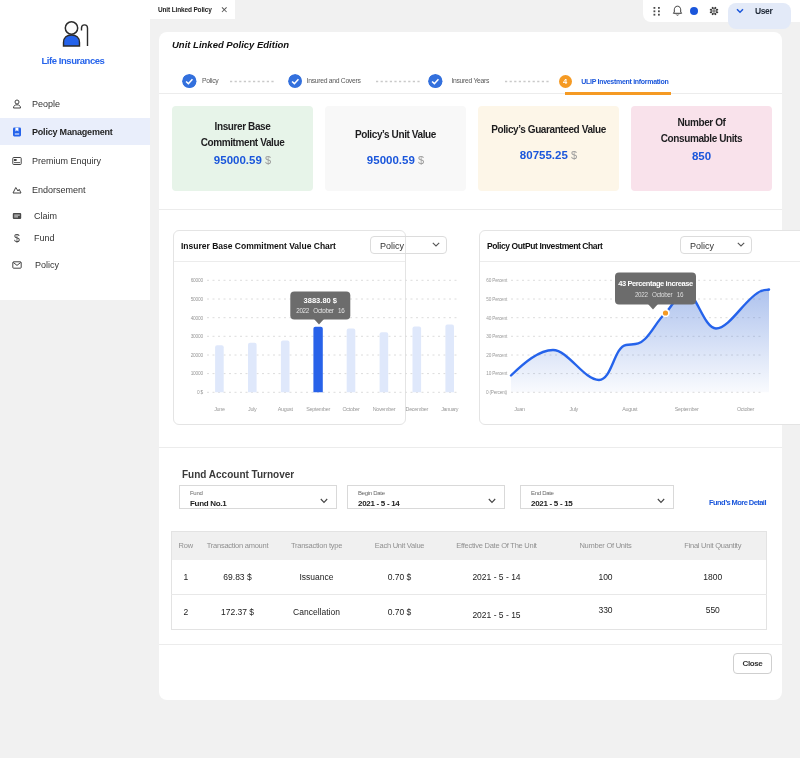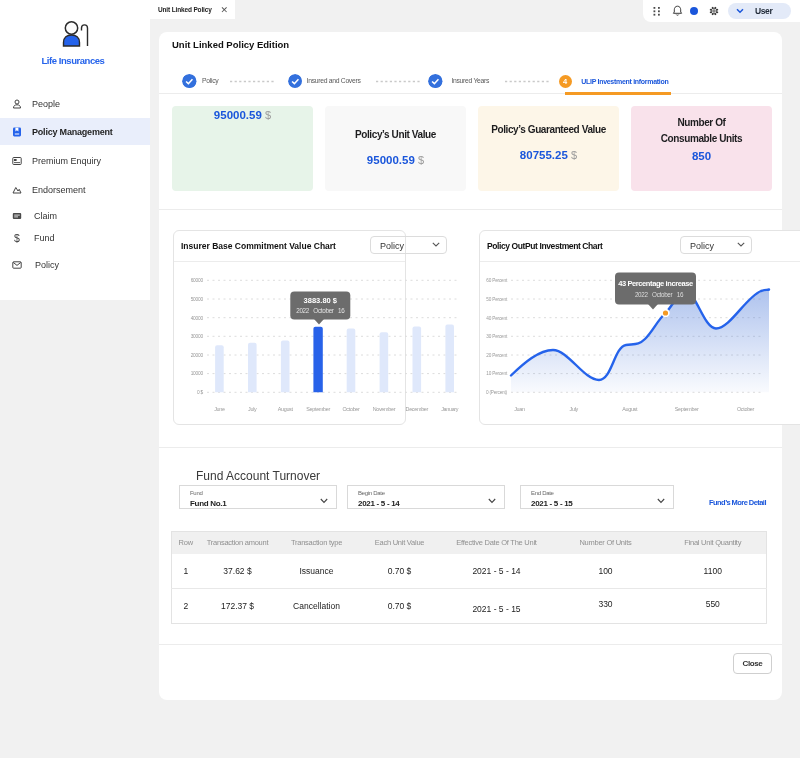--- a/index.html
+++ b/index.html
@@ -3,33 +3,33 @@
 <meta charset="utf-8">
 <style>
 * { margin:0; padding:0; box-sizing:border-box; }
 html,body { width:800px; height:758px; background:#f1f1f1; font-family:"Liberation Sans",sans-serif; position:relative; overflow:hidden; }
 .abs { position:absolute; }
 
 #tab { left:148px; top:0; width:87px; height:19px; background:#fff; display:flex; align-items:center; }
 #tab .t { white-space:nowrap; letter-spacing:-0.15px; font-size:6.5px; font-weight:bold; color:#222; margin-left:10px; }
 #tab .x { margin-left:auto; margin-right:7px; color:#555; font-size:9px; }
 #topright { left:643px; top:0; width:157px; height:22px; background:#fff; border-radius:0 0 0 8px; display:flex; align-items:center; }
-#pill { width:63px; height:16px; border-radius:8px; background:#e3eaf8; }
+#pill { width:63px; height:26px; border-radius:8px; background:#e3eaf8; }
 #pill .u { font-size:8.5px; letter-spacing:-0.4px; font-weight:bold; color:#1f2937; margin-left:4px; }
 
 #sidebar { left:0; top:0; width:150px; height:300px; background:#fff; }
 #logoname { left:-2px; top:55px; width:150px; text-align:center; font-size:9.5px; letter-spacing:-0.45px; font-weight:bold; color:#2563eb; }
 .mi { left:0; width:150px; height:26px; display:flex; align-items:center; font-size:9px; color:#333; }
 .mi .ic { width:10px; height:10px; margin-left:12px; }
 .mi .lb { margin-left:10px; }
 .mi.on { background:#e9eefb;text-align:center; }
 .mi.on .lb { font-weight:bold; color:#1f1f1f; letter-spacing:-0.2px; }
 
 #panel { left:159px; top:32px; width:623px; height:668px; background:#fff; border-radius:8px; }
-#ptitle { left:172px; top:39px; font-size:9.5px; font-weight:bold; color:#111; }
+#ptitle { left:172px; top:39px; font-size:9.5px; font-weight:bold; color:#111;font-style:italic; }
 .hr { left:159px; width:623px; height:1px; background:#ececec; }
 
 .stc { top:73.8px; width:14.5px; height:14.5px; border-radius:50%; }
 .stlab { top:77px; font-size:6.8px; letter-spacing:-0.3px; color:#595959; }
 #st4lab { top:77.5px; font-size:7px; letter-spacing:-0.3px; font-weight:bold; color:#1a56db; }
 #orangeline { left:564.5px; top:92.3px; width:106.5px; height:2.5px; background:#f59a23; }
 
 .vcard { top:106px; width:141px; height:85px; border-radius:4px; text-align:center; }
 .vcard .tt { font-size:10px; letter-spacing:-0.4px; font-weight:bold; color:#1d1d1f; line-height:16px; }
 .vcard .vv { font-size:11.5px; font-weight:bold; color:#1a56db; }
@@ -41,21 +41,21 @@
 .csel { position:absolute; top:5px; width:77px; height:18px; border:1px solid #dcdcdc; border-radius:4px; font-size:9px; color:#333; }
 .csel span { position:absolute; left:9px; top:4px; }
 .csel svg { position:absolute; right:6px; top:5px; }
 
 .fsel { top:485px; height:24px; background:#fff; border:1px solid #d9d9d9; border-radius:0; }
 .fsel .l1 { position:absolute; left:10px; top:3.5px; font-size:6px; letter-spacing:-0.3px; color:#666; }
 .fsel .l2 { position:absolute; left:10px; top:13px; font-size:8px; letter-spacing:-0.3px; font-weight:bold; color:#222; }
 .fsel svg { position:absolute; right:8px; top:12px; }
 
 #ftable { left:171px; top:531px; width:595px; border-collapse:collapse; table-layout:fixed; border:1px solid #e3e3e3; background:#fff; font-size:8.5px; color:#222; }
-#ftable th { background:#f0f0f0; color:#909090; font-weight:normal; font-size:7.5px; letter-spacing:-0.25px; height:22px; text-align:center; }
+#ftable th { background:#f0f0f0; color:#909090; font-weight:normal; font-size:7.5px; letter-spacing:-0.25px; height:28px; text-align:center; }
 #ftable td { height:35px; text-align:center; }
 #ftable tr.r2 td { border-top:1px solid #e8e8e8; }
 #close { left:733px; top:653px; width:39px; height:21px; background:#fff; border:1px solid #cfcfcf; border-radius:4px; font-size:8px; letter-spacing:-0.4px; font-weight:bold; color:#333; text-align:center; line-height:19px; }
 </style>
 </head>
 <body>
 <div class="abs" id="sidebar"></div>
 <div class="abs" id="tab">
     <span class="t">Unit Linked Policy</span>
     <span class="x">✕</span>
@@ -180,20 +180,21 @@
     <path d="M4.2 7.7 L6.6 10 L10.8 5.4" fill="none" stroke="#fff" stroke-width="1.6"></path>
   </svg>
 <div class="abs stlab" style="left:451.4px">Insured Years</div>
 <svg class="abs" style="left:505px;top:79.5px" width="45" height="3">
     <line x1="0" y1="1.5" x2="45" y2="1.5" stroke="#c9c9c9" stroke-width="1.7" stroke-dasharray="2.2 2.4"></line>
   </svg>
 <div class="abs" style="left:558.5px;top:75px;width:13px;height:13px;border-radius:50%;background:#f59a23;color:#fff;font-size:7.5px;font-weight:bold;text-align:center;line-height:13px">4</div>
 <div class="abs" id="st4lab" style="left:581.3px">ULIP Investment information</div>
 
 <div class="abs vcard" style="left:172px;background:#e7f4e9">
+    <div style="margin-top:13px" class="tt">Insurer Base<br>Commitment Value</div>
     <div style="margin-top:3px" class="vv">95000.59 <span class="dd">$</span></div>
   </div>
 <div class="abs vcard" style="left:325px;background:#f8f8f8">
     <div style="margin-top:21px" class="tt">Policy’s Unit Value</div>
     <div style="margin-top:11px" class="vv">95000.59 <span class="dd">$</span></div>
   </div>
 <div class="abs vcard" style="left:478px;background:#fdf6e8">
     <div style="margin-top:16px" class="tt">Policy’s Guaranteed Value</div>
     <div style="margin-top:11px" class="vv">80755.25 <span class="dd">$</span></div>
   </div>
@@ -292,21 +293,21 @@
       <circle cx="185.5" cy="51" r="3.4" fill="#f59a23" stroke="#fff" stroke-width="1.6"></circle>
       <g>
         <rect x="135" y="10.5" width="81" height="32" rx="4" fill="#6c6c6c"></rect>
         <polygon points="168,42 178,42 173,47.5" fill="#6c6c6c"></polygon>
         <text x="175.5" y="23.5" font-size="7.5" letter-spacing="-0.4" font-weight="bold" fill="#fff" text-anchor="middle">43 Percentage increase</text>
         <text x="179" y="34.5" font-size="6.3" letter-spacing="-0.3" fill="#dcdcdc" text-anchor="middle">2022&nbsp;&nbsp;&nbsp;October&nbsp;&nbsp;&nbsp;16</text>
       </g>
     </svg>
 </div>
 
-<div class="abs" style="left:196px;top:469px;font-size:12px;font-weight:normal;color:#3a3a3a">Fund Account Turnover</div>
+<div class="abs" style="left:182px;top:469px;font-size:10px;font-weight:bold;color:#3a3a3a">Fund Account Turnover</div>
 <div class="abs fsel" style="left:179px;width:158px">
     <span class="l1">Fund</span>
     <span class="l2">Fund No.1</span>
     <svg width="8" height="6" viewBox="0 0 8 6">
       <path d="M0.8 1 L4 4.4 L7.2 1" fill="none" stroke="#444" stroke-width="1.1"></path>
     </svg>
   </div>
 <div class="abs fsel" style="left:347px;width:158px">
     <span class="l1">Begin Date</span>
     <span class="l2">2021 - 5 - 14</span>
@@ -338,26 +339,26 @@
         <th>Row</th>
         <th>Transaction amount</th>
         <th>Transaction type</th>
         <th>Each Unit Value</th>
         <th>Effective Date Of The Unit</th>
         <th>Number Of Units</th>
         <th>Final Unit Quantity</th>
       </tr>
 <tr>
         <td>1</td>
-        <td>37.62 $</td>
+        <td>69.83 $</td>
         <td>Issuance</td>
         <td>0.70 $</td>
         <td>2021 - 5 - 14</td>
         <td>100</td>
-        <td>1100</td>
+        <td>1800</td>
       </tr>
 <tr class="r2">
         <td>2</td>
         <td>172.37 $</td>
         <td>Cancellation</td>
         <td>0.70 $</td>
         <td style="padding-top:6px">2021 - 5 - 15</td>
         <td style="padding-bottom:4px">330</td>
         <td style="padding-bottom:4px">550</td>
       </tr>

